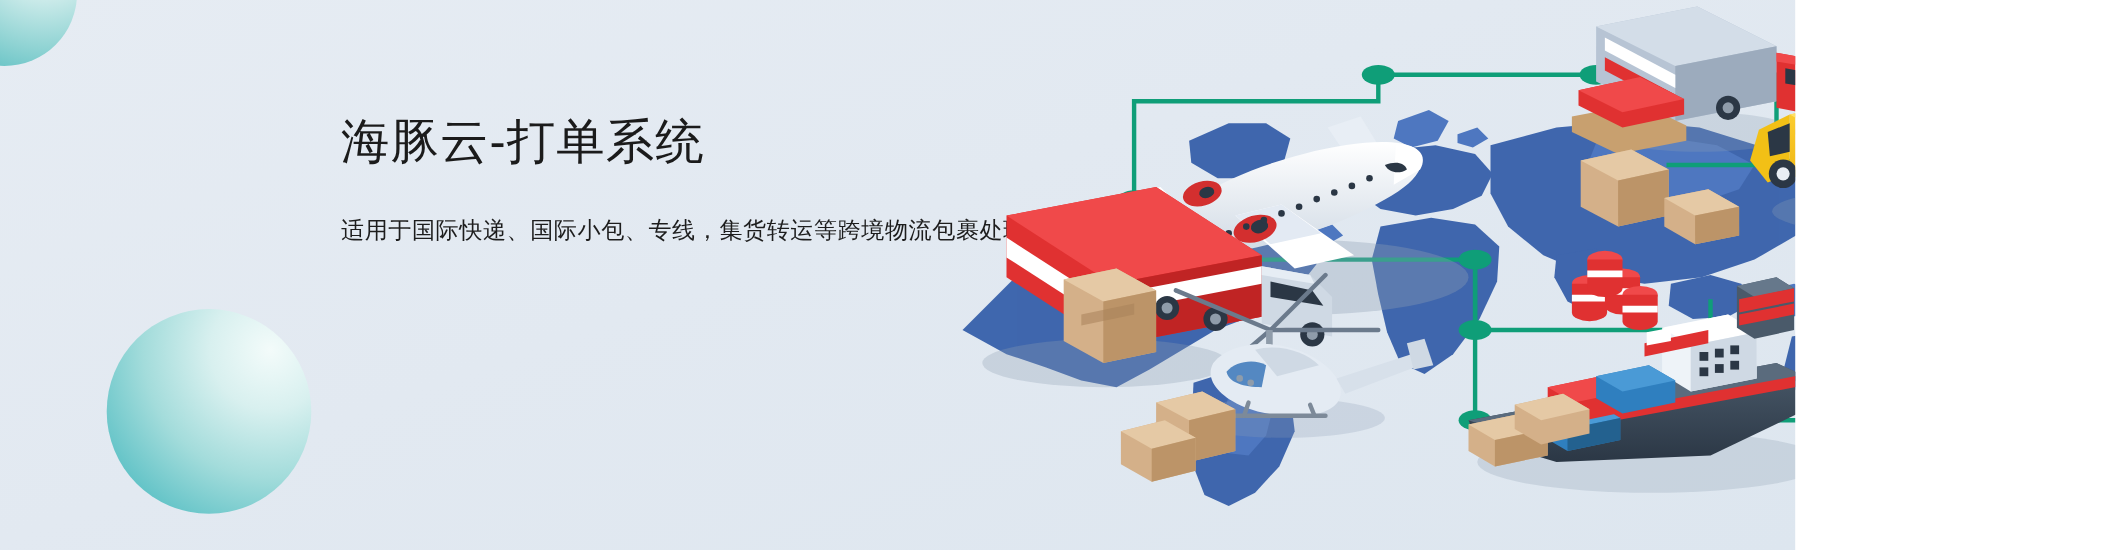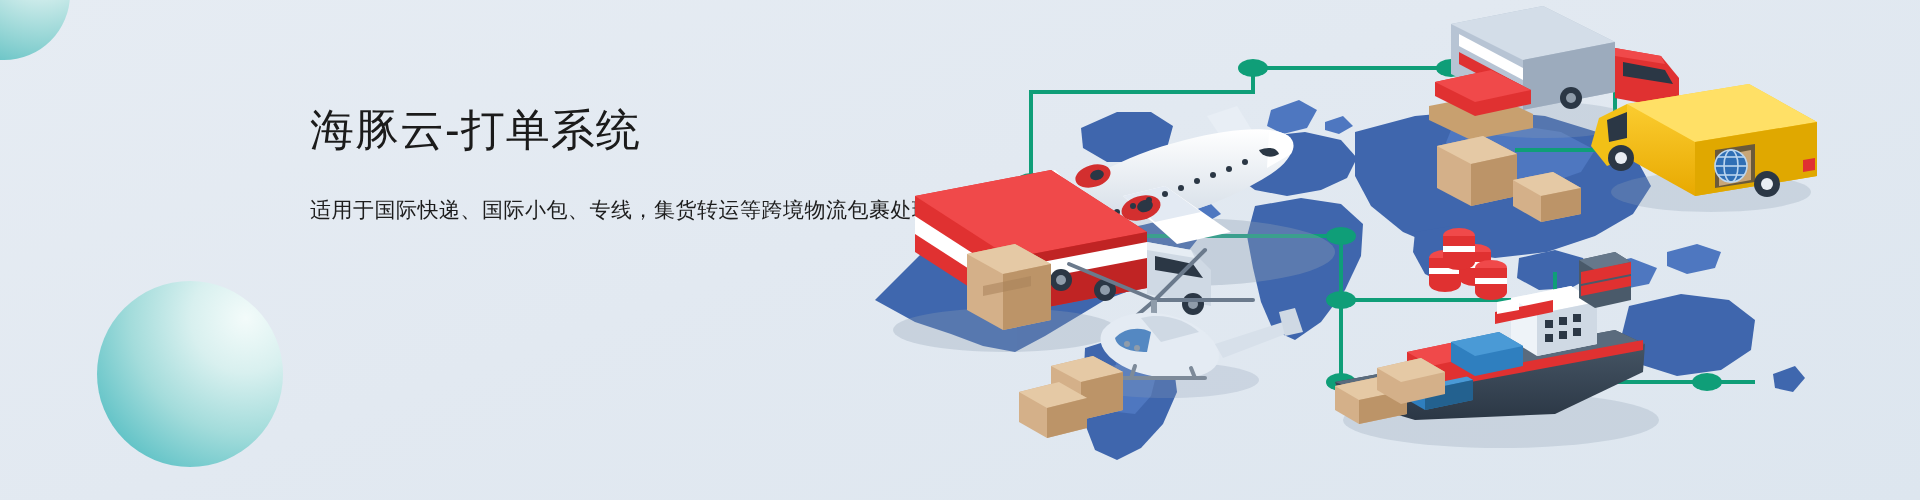--- a/index.html
+++ b/index.html
@@ -1,21 +1,21 @@
 <!DOCTYPE html>
 <html><head>
 <meta charset="utf-8">
 <style>
   html,body{margin:0;padding:0;}
   body{
     width:1920px;height:500px;overflow:hidden;
     font-family:"Liberation Sans","DejaVu Sans",sans-serif;
   }
   .banner{
-    position:relative;width:1920px;height:500px;overflow:hidden;
+    position:relative;width:1632px;height:500px;overflow:hidden;
     background:linear-gradient(160deg,#e6ecf3 0%,#e2e9f1 45%,#dde6ef 100%);
   }
 
   
   .deco-circle{position:absolute;border-radius:50%;}
   .deco-tl{
     left:-62px;top:-72px;width:132px;height:132px;
     background:radial-gradient(circle at 78% 18%, #f2fbfa 0%, #cfeceb 30%, #8fd3d3 62%, #3fb3b8 100%);
   }
   .deco-bl{

